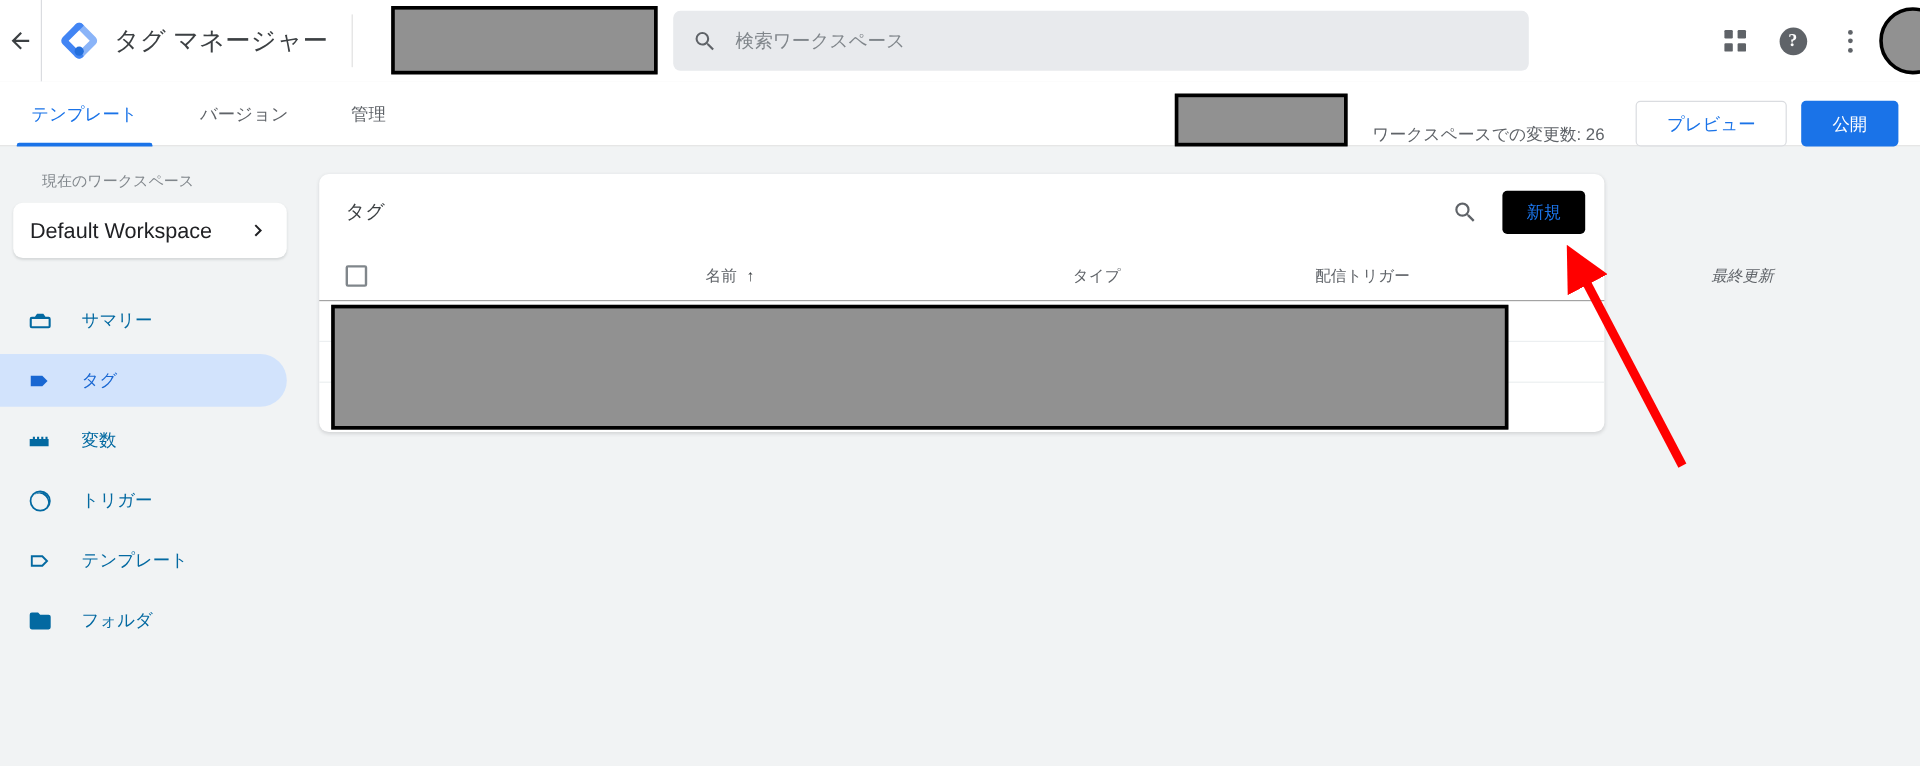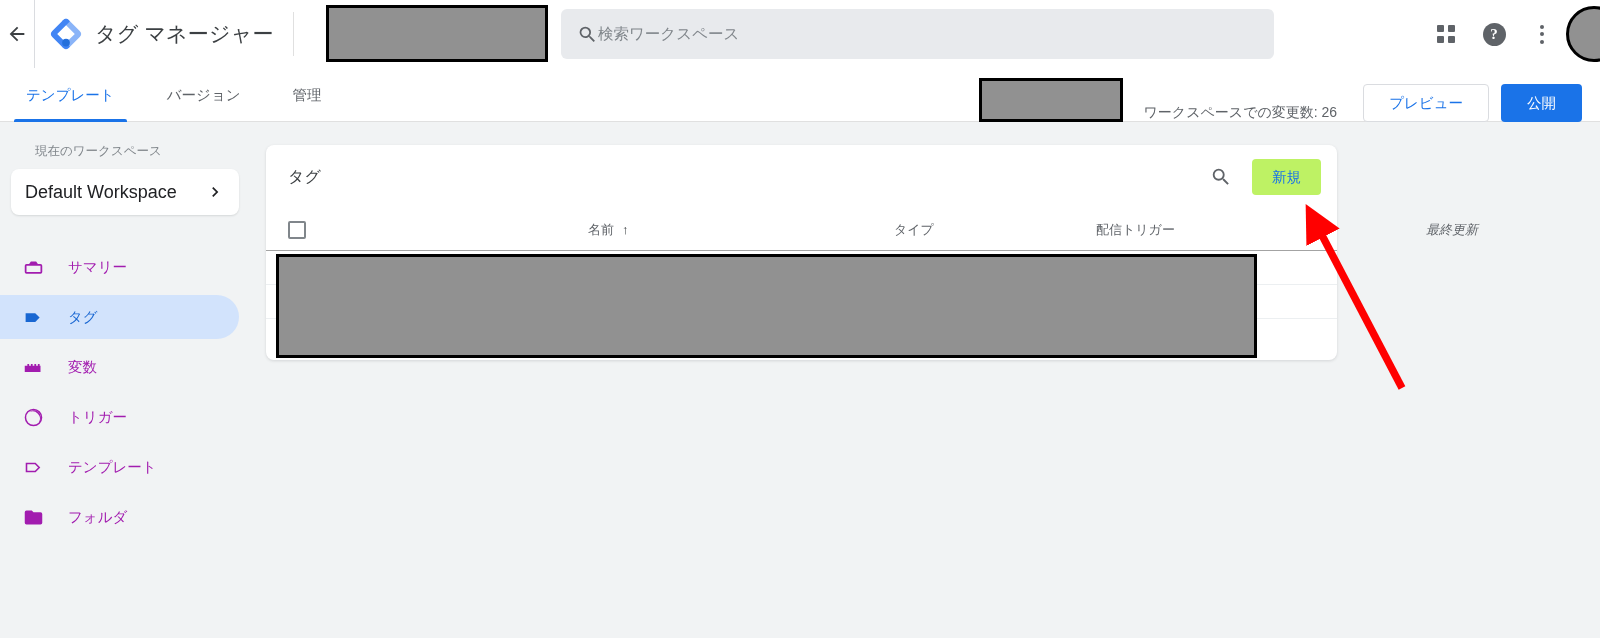--- a/index.html
+++ b/index.html
@@ -33,21 +33,21 @@
   .redact {
     background: #919191; border: 3px solid #000; display:block;
   }
   #hdr-redact {
     position: absolute; left: 326px; top: 5px; width: 222px; height: 57px;
   }
 
   .searchbar {
     position: absolute; left: 561px; top: 9px; width: 713px; height: 50px;
     background: #e8eaed; border-radius: 6px; display: flex; align-items: center;
-    padding: 0 16px; gap: 0; cursor: text;
+    padding: 0 16px; gap: 15px; cursor: text;
   }
   .searchbar .si { flex: 0 0 auto; color: #5f6368; display:flex; }
   .search-ph { color: #80868b; font-size: 15.5px; }
 
   .hdr-right {
     position: absolute; right: 0; top: 0; height: 68px; display: flex;
     align-items: center; gap: 0px; padding-right: 0px;
   }
   .icon-btn {
     width: 48px; height: 48px; display: flex; align-items: center;
@@ -112,21 +112,21 @@
     margin: 0 11px; height: 46px; background: #fff; border-radius: 8px;
     display: flex; align-items: center; justify-content: space-between;
     padding: 0 14px 0 14px; cursor: pointer; box-shadow: 0 1px 2px rgba(60,64,67,.15);
   }
   .ws-name { font-size: 18px; color: #202124; }
   .ws-chev { color: #202124; display:flex; }
   .navlist { margin-top: 30px; }
   .navitem {
     display: flex; align-items: center; height: 44px; margin: 0 11px 6px 0;
     border-radius: 0 22px 22px 0; padding-left: 22px; gap: 24px; cursor: pointer;
-    color: #a21caf;
+    color: #0369a1;
   }
   .navitem.active { background: #d2e3fc; color: #1967d2; }
   .nav-ic { width: 22px; height: 22px; display: flex; align-items: center; justify-content: center; flex: 0 0 22px; }
   .nav-label { font-size: 14.5px; }
 
   
   .card {
     position: absolute; left: 266px; top: 145px; width: 1071px; height: 215px;
     background: #fff; border-radius: 8px; box-shadow: 0 1px 3px rgba(60,64,67,.16);
     overflow: visible;
@@ -134,21 +134,21 @@
   .card-head {
     height: 64px; display: flex; align-items: center; padding: 0 16px 0 22px;
   }
   .card-title { font-size: 16px; color: #3c4043; flex: 1 1 auto; }
   .card-search {
     width: 42px; height: 42px; display: flex; align-items: center;
     justify-content: center; color: #5f6368; cursor: pointer; border-radius: 50%;
   }
   .btn-new {
     height: 36px; padding: 0 20px; border: none; border-radius: 4px;
-    background: #bef264; color: #1a73e8; font-size: 14.5px; cursor: pointer;
+    background: #000000; color: #1a73e8; font-size: 14.5px; cursor: pointer;
     display: flex; align-items: center; margin-left: 10px;
     font-family: "Liberation Sans", sans-serif;
   }
   .thead {
     display: flex; align-items: center; height: 42px; padding-left: 22px;
     border-bottom: 1px solid #a3a3a3; position: relative;
   }
   .tcheck {
     width: 18px; height: 18px; border: 2px solid #80868b; border-radius: 2px;
     flex: 0 0 18px; cursor: pointer;

